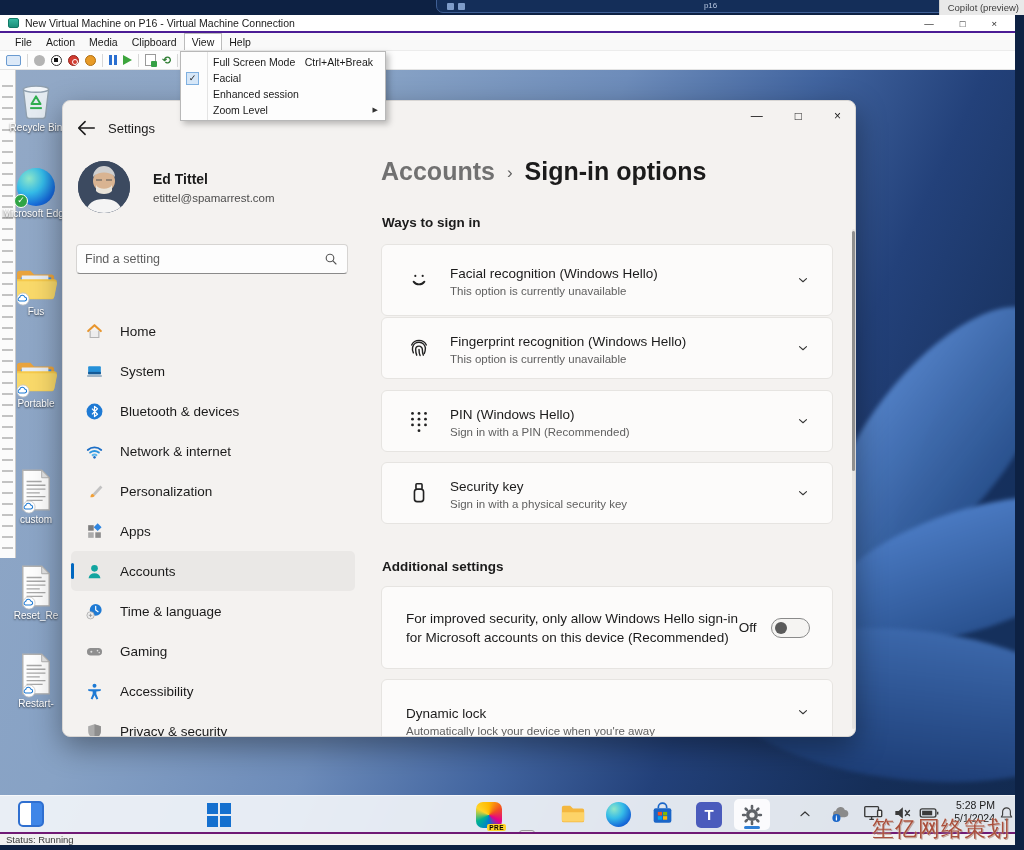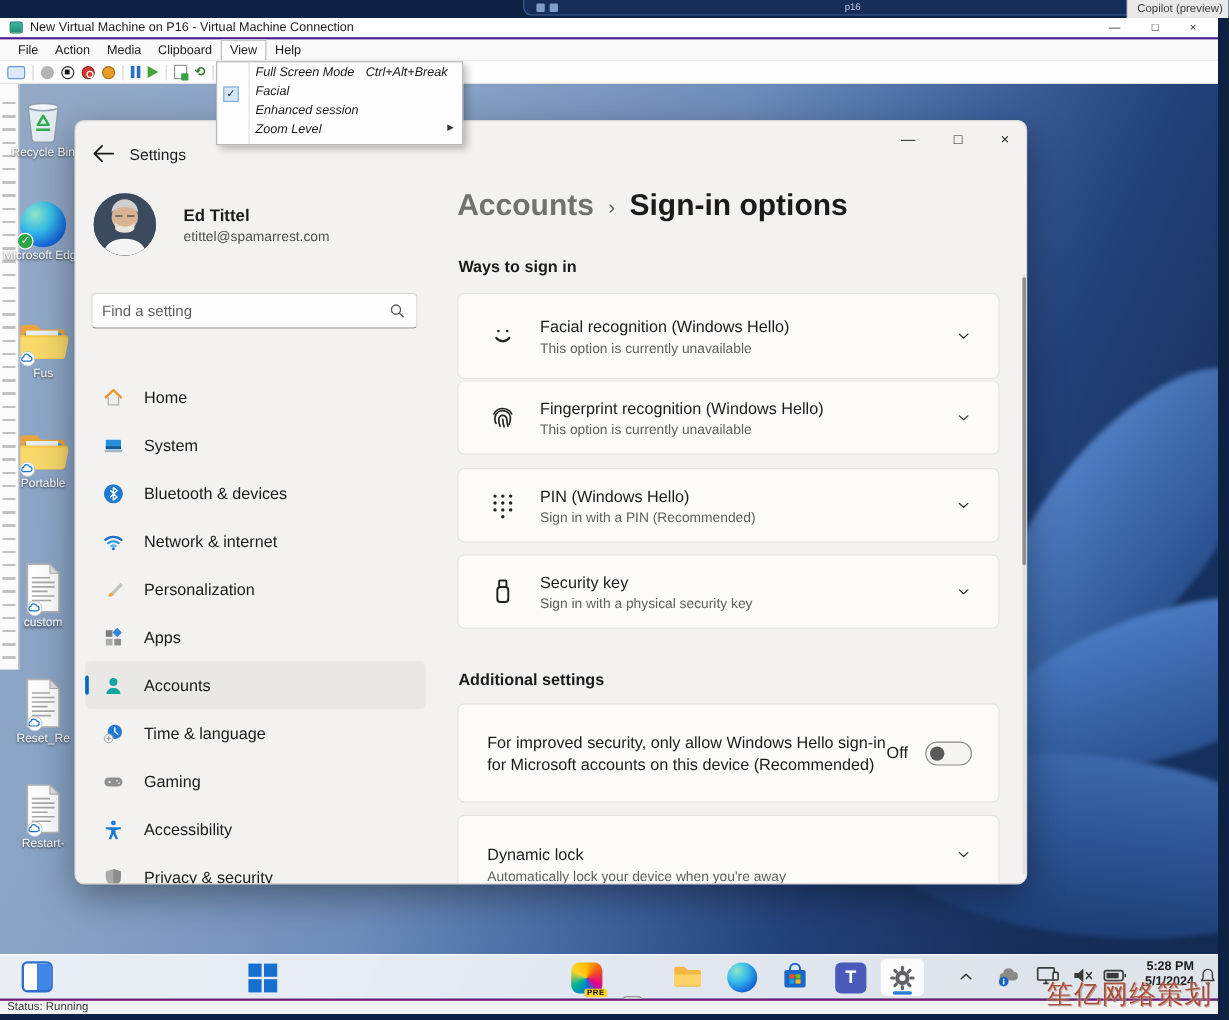--- a/index.html
+++ b/index.html
@@ -48,22 +48,22 @@
   .tb-pause { display:flex; gap:2px; }
   .tb-pause i { width:3px; height:10px; background:#2a6fd0; }
   .tb-play { width:0; height:0; border-left:9px solid #3da53d; border-top:5.5px solid transparent; border-bottom:5.5px solid transparent; }
   .tb-chk { width:11px; height:12px; background:#fff; border:1px solid #9a9a9a; position:relative; }
   .tb-chk::after { content:""; position:absolute; right:-2px; bottom:-2px; width:6px; height:6px; background:#35a045; border-radius:1px; }
   .tb-revert { color:#2e7d32; font-size:11px; line-height:11px; font-weight:bold; }
 
   
   .dropdown { position:absolute; left:180px; top:51px; width:206px; background:#fdfdfd;
               border:1px solid #b8b8b8; box-shadow:3px 3px 6px rgba(0,0,0,.25); z-index:60; padding:2px 0; }
-  .dd-row { position:relative; height:16px; display:flex; align-items:flex-start; padding-left:32px;
-            font-size:10.5px; color:#1a1a1a;font-style:italic; }
+  .dd-row { position:relative; height:16px; display:flex; align-items:center; padding-left:32px;
+            font-size:10.5px; color:#1a1a1a; }
   .dd-gutter { position:absolute; left:26px; top:0; bottom:0; width:1px; background:#e4e4e4; }
   .dd-short { position:absolute; right:12px; }
   .dd-sub { position:absolute; right:7px; font-size:7px; color:#333; }
   .dd-check { position:absolute; left:5px; top:1.5px; width:13px; height:13px; background:#d6e7f8;
               border:1px solid #7fb0e0; font-size:9px; color:#1a1a1a; display:flex; align-items:center; justify-content:center; }
 
   
   .display { position:relative; width:100%; height:762px; overflow:hidden;
              background:linear-gradient(115deg,#93a9c6 0%,#87a2c5 28%,#6d8cba 46%,#41649f 60%,#23417a 72%,#152e58 88%,#122a50 100%); }
   .petal { position:absolute; border-radius:50%; filter:blur(2px); }
@@ -150,21 +150,21 @@
   .pre-badge { position:absolute; right:-4px; bottom:-3px; background:#ffd428; color:#000; font-size:6.5px;
                font-weight:bold; padding:0 2px; border-radius:2px; letter-spacing:.5px; }
   .taskview { position:relative; }
   .taskview .tv-back { position:absolute; left:2px; top:2px; width:16px; height:16px; background:#e8e8e8; border:1px solid #9a9a9a; border-radius:3px; }
   .settings-tile { position:absolute; left:734px; top:3px; width:36px; height:31px; background:rgba(255,255,255,.85);
                    border-radius:5px; display:flex; align-items:center; justify-content:center; }
   .settings-tile::after { content:""; position:absolute; bottom:1px; left:10px; width:16px; height:3px;
                           border-radius:2px; background:#2f7fd6; }
   .tray { position:absolute; top:6px; display:flex; align-items:center; }
   .clockblk { position:absolute; left:933px; top:3px; width:62px; text-align:right; font-size:10.5px;
-              color:#1b1b1b; line-height:13px;font-weight:bold; }
+              color:#1b1b1b; line-height:13px; }
 
   
   .statusbar { height:13px; background:#f1f1f1; border-top:2px solid #701a75; font-size:9.5px;
                color:#3a3a3a; display:flex; align-items:center; padding-left:6px; }
 
   .watermark { position:absolute; left:872px; top:814px; z-index:120; font-size:22px; font-weight:normal;
                letter-spacing:1px; color:#a94f3d;
                text-shadow:0 0 2px rgba(255,246,232,.9),1px 1px 0 rgba(96,26,12,.4); white-space:nowrap; }
   svg { display:block; }
 </style>

